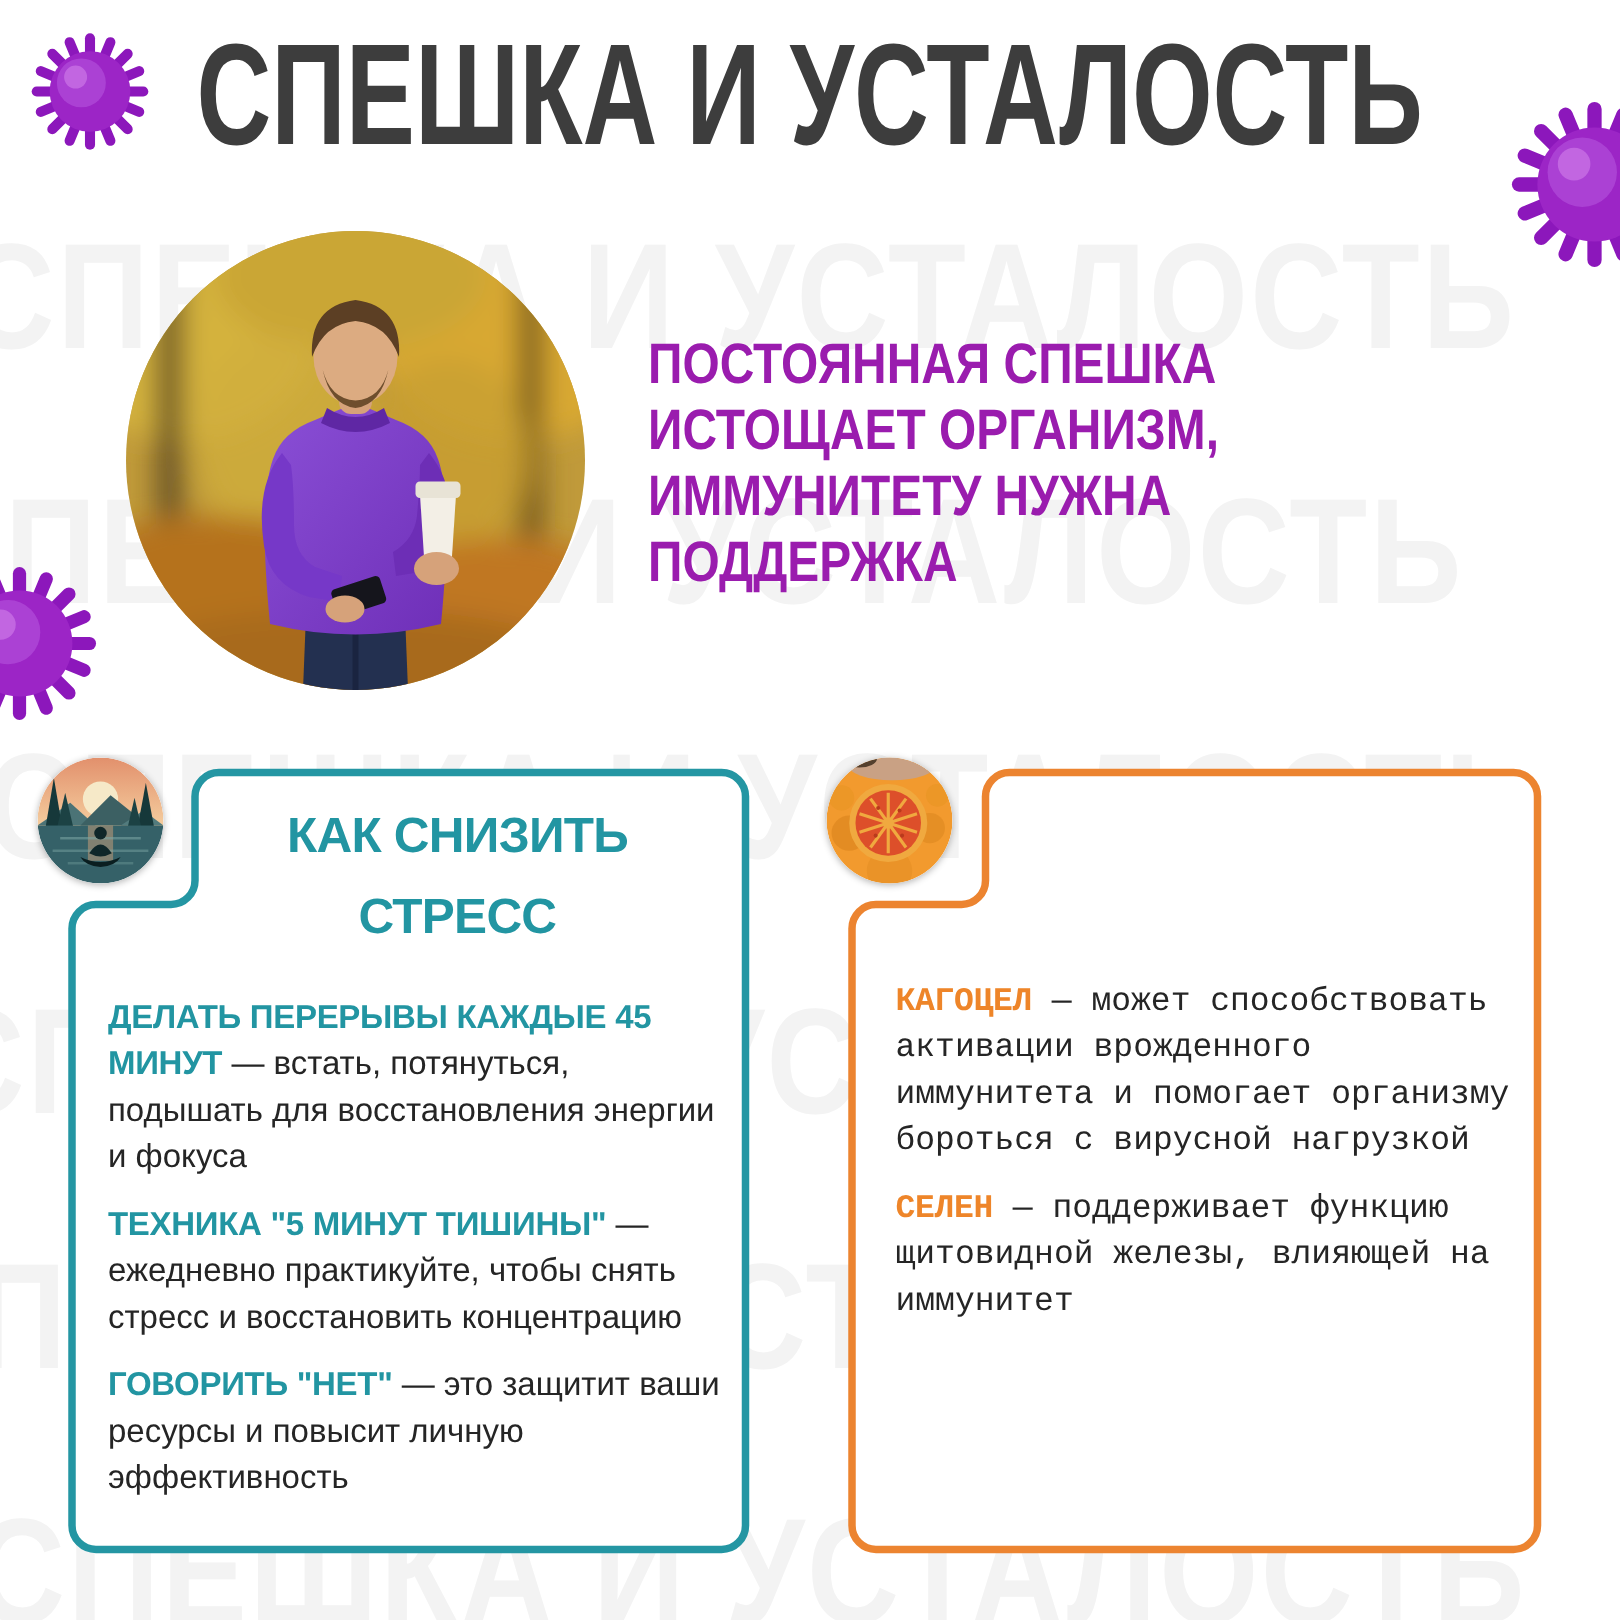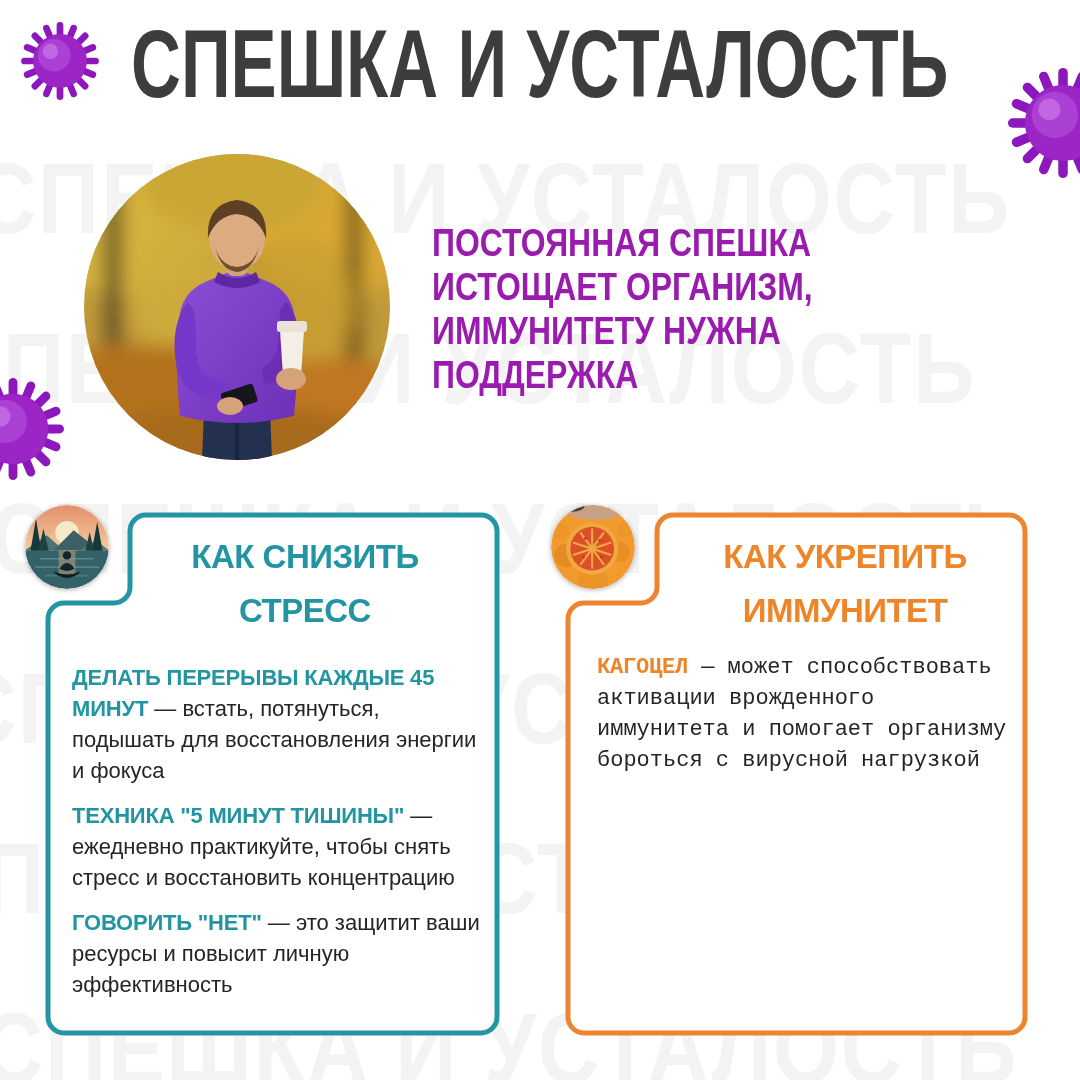--- a/index.html
+++ b/index.html
@@ -241,19 +241,19 @@
             <line x1="49" y1="52" x2="49" y2="28" transform="rotate(324 49 52)"></line>
           </g>
           <circle cx="49" cy="52" r="4.5" fill="#f0a93f"></circle>
           <circle cx="41" cy="40" r="1.6" fill="#b93a1c"></circle>
           <circle cx="58" cy="42" r="1.6" fill="#b93a1c"></circle>
           <circle cx="60" cy="62" r="1.6" fill="#b93a1c"></circle>
           <circle cx="39" cy="62" r="1.6" fill="#b93a1c"></circle>
         </g>
       </svg>
     </div>
-    <div class="card-title">КАК УКРЕПИТЬ ИММУНИТЕТ</div>
     <div class="card-body">
       <p><span class="lead">КАГОЦЕЛ</span> <span>— может способствовать активации врожденного иммунитета и помогает организму бороться с вирусной нагрузкой</span></p>
+      <p><span class="lead">СЕЛЕН</span> <span>— поддерживает функцию щитовидной железы, влияющей на иммунитет</span></p>
     </div>
   </div>
 
 </div>
 
 </body></html>

